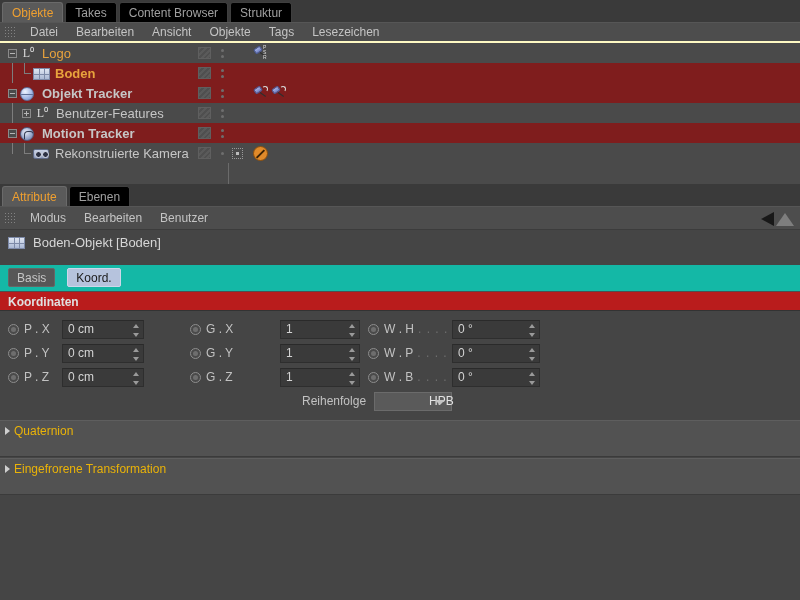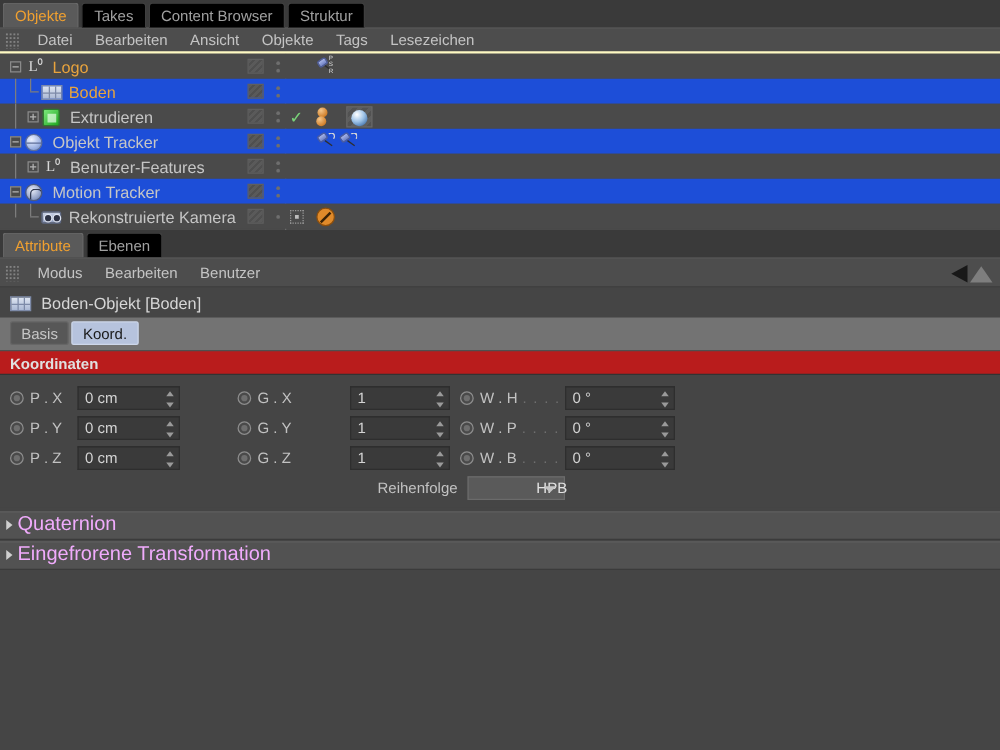--- a/index.html
+++ b/index.html
@@ -69,21 +69,21 @@
     background: #4a4a4a;
     overflow: hidden;
   }
   .objrows { position: absolute; inset: 0; }
   .objrow {
     position: relative;
     height: 20px;
     display: flex; align-items: center;
   }
   .objrow.odd  { background: #4a4a4a; }
-  .objrow.even { background: #1d4ed8; }
+  .objrow.even { background: #7f1d1d; font-weight: bold; }
 
   .tree-area { position: relative; width: 193px; height: 20px; flex: 0 0 193px; }
   .node {
     position: absolute; top: 0; height: 20px;
     display: flex; align-items: center;
   }
   .expander {
     width: 9px; height: 9px;
     border: 1px solid #8a8a8a;
     background: #4a4a4a;
@@ -272,21 +272,21 @@
   }
 
   .objtitle {
     display: flex; align-items: center;
     height: 24px; padding-left: 8px;
     background: #454545;
   }
   .objtitle .ic-floor { margin-right: 8px; }
   .objtitle span { font-size: 13px; color: #d6d6d6; }
 
-  .subtabs { display: flex; gap: 2px; padding: 3px 0 4px 8px; background: #737373; }
+  .subtabs { display: flex; gap: 12px; padding: 3px 0 4px 8px; background: #14b8a6; margin-top: 11px; }
   .subtab {
     height: 19px; line-height: 19px; padding: 0 8px;
     font-size: 12px; color: #c6c6c6;
     background: #575757; border: 1px solid #666;
     border-radius: 2px;
   }
   .subtab.active { background: #b6c3dd; color: #1a1a1a; border-color: #cdd7ea; }
 
   .sectionbar {
     height: 20px; line-height: 20px;
@@ -357,26 +357,26 @@
   }
   .dropdown span { padding-left: 6px; font-size: 12px; color: #e2e2e2; margin-left: 48px; }
   .caret {
     position: absolute; right: 6px; top: 7px;
     width: 0; height: 0;
     border-left: 5px solid transparent; border-right: 5px solid transparent;
     border-top: 5px solid #c4c4c4;
   }
 
   .folderbar {
-    height: 23px; line-height: 20px;
+    height: 37px; line-height: 20px;
     background: #525252;
     border-top: 1px solid #5e5e5e;
     border-bottom: 1px solid #3b3b3b;
     padding-left: 14px;
-    font-size: 16px; color: #f0abfc;
+    font-size: 12px; color: #eab308;
     position: relative;
     margin-top: 3px;
   }
   .folderbar .tri {
     position: absolute; left: 5px; top: 6px;
     width: 0; height: 0;
     border-top: 4px solid transparent; border-bottom: 4px solid transparent;
     border-left: 5px solid #cfcfcf;
   }
   .filler { background: #454545; height: 128px; }
@@ -447,49 +447,20 @@
             <div class="layerbox"></div>
           </div>
         <div class="col-dots">
             <i></i>
             <i></i>
           </div>
         <div class="col-mark"></div>
         <div class="col-tags"></div>
       </div>
 
-      <div class="objrow odd">
-        <div class="tree-area">
-          <div class="vline" style="left:12px"></div>
-          <div class="node" style="left:22px">
-            <div class="expander plus"></div>
-            <div class="oicon">
-                <div class="ic-extrude"></div>
-              </div>
-            <div class="olabel plain">Extrudieren</div>
-          </div>
-        </div>
-        <div class="col-layer">
-            <div class="layerbox"></div>
-          </div>
-        <div class="col-dots">
-            <i></i>
-            <i></i>
-          </div>
-        <div class="col-mark">
-            <div class="check">✓</div>
-          </div>
-        <div class="col-tags">
-          <div class="tag-mat">
-              <div class="ball b1"></div>
-              <div class="ball b2"></div>
-            </div>
-          <div class="tag-mat-sw"></div>
-        </div>
-      </div>
 
       <div class="objrow even">
         <div class="tree-area">
           <div class="node" style="left:8px">
             <div class="expander"></div>
             <div class="oicon">
                 <div class="ic-sphere"></div>
               </div>
             <div class="olabel plain">Objekt Tracker</div>
           </div>

